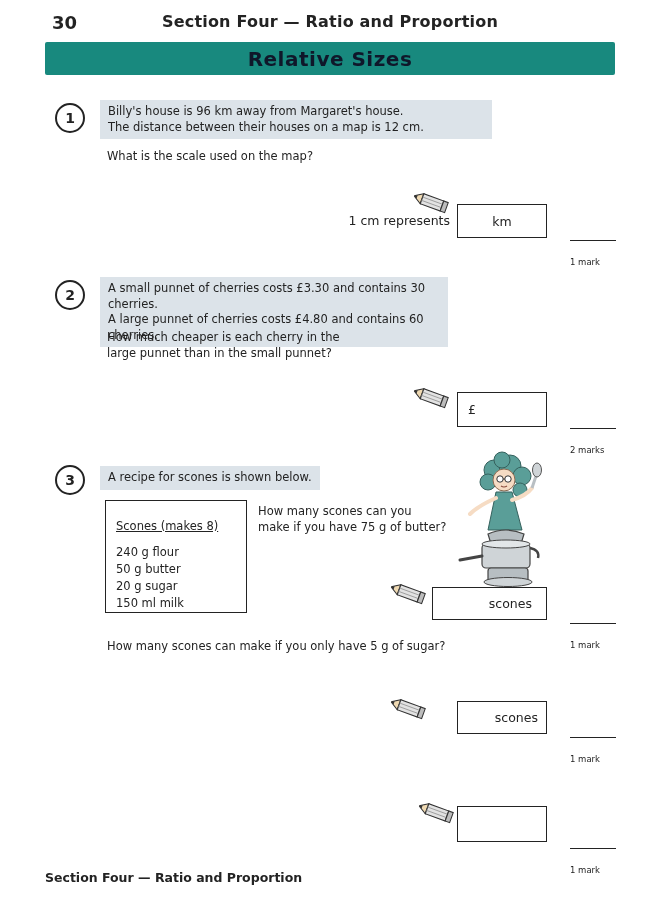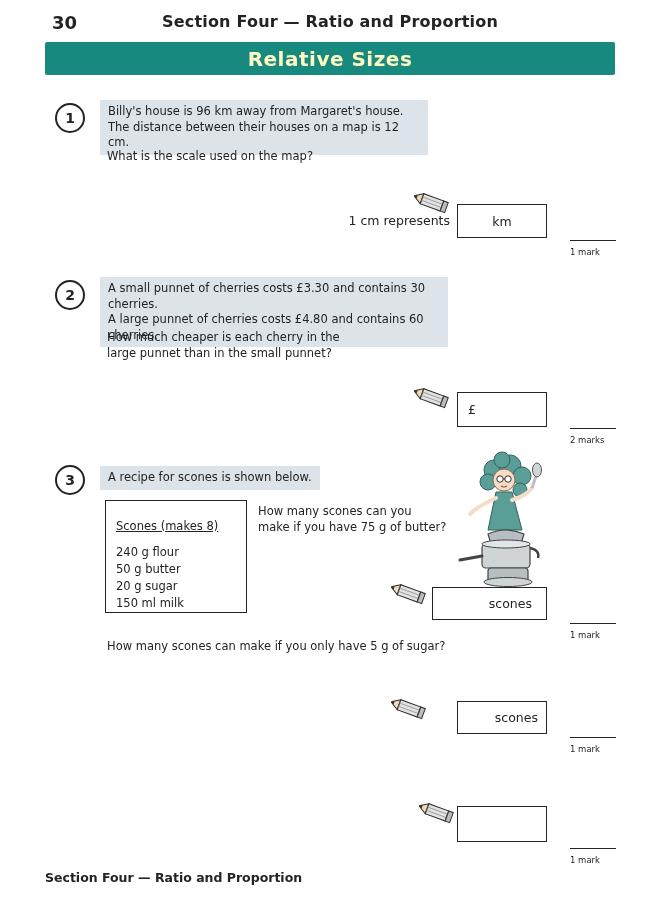--- a/index.html
+++ b/index.html
@@ -9,51 +9,51 @@
     --pot:#c5cbcf;
   }
   *{box-sizing:border-box;margin:0;padding:0;}
   body{background:#fff;font-family:"DejaVu Sans",sans-serif;color:var(--ink);}
   .page{position:relative;width:660px;height:900px;background:#fff;overflow:hidden;}
   .abs{position:absolute;}
   .pagenum{left:52px;top:12px;font-size:18px;font-weight:bold;}
   .header-title{left:0;top:12px;width:660px;text-align:center;font-size:16px;font-weight:bold;letter-spacing:.2px;}
   .banner{left:45px;top:42px;width:570px;height:33px;background:var(--banner);border-radius:2px;
           display:flex;align-items:center;justify-content:center;}
-  .banner span{color:#fef9c3;font-weight:bold;font-size:20px;letter-spacing:.5px;}
+  .banner span{color:#0f172a;font-weight:bold;font-size:20px;letter-spacing:.5px;}
   .qcircle{width:30px;height:30px;border:2px solid var(--ink);border-radius:50%;
            display:flex;align-items:center;justify-content:center;font-size:14px;font-weight:bold;background:#fff;}
   .statement{background:var(--statement_bg);padding:4px 8px;font-size:11.5px;line-height:15.5px;}
   .txt{font-size:11.5px;line-height:16px;}
   .ansbox{border:1.6px solid var(--ink);background:#fff;display:flex;align-items:center;font-size:12.5px;text-align:center;}
   .ansbox.center{justify-content:center;}
   .ansbox.left{justify-content:flex-start;padding-left:10px;}
   .ansbox.right{justify-content:flex-end;padding-right:14px;}
-  .markline{border-top:1.2px solid var(--ink);font-size:8.5px;padding-top:6px;width:46px;}
+  .markline{border-top:1.2px solid var(--ink);font-size:8.5px;padding-top:16px;width:46px;}
   .recipe{border:1.4px solid var(--ink);padding:17px 10px;font-size:11.5px;line-height:17px;background:#fff;}
   .recipe .rtitle{text-decoration:underline;margin-bottom:9px;display:block;}
   .footer{left:45px;top:870px;font-size:12.5px;font-weight:bold;}
   .pencil{width:40px;height:26px;}
   .pencil svg{transform:rotate(20deg);}
 </style>
 </head>
 <body>
 
 <div class="page">
 
   <div class="abs pagenum">30</div>
   <div class="abs header-title">Section Four — Ratio and Proportion</div>
   <div class="abs banner">
     <span>Relative Sizes</span>
   </div>
 
   <div class="abs qcircle" style="left:55px;top:103px;">
     <span>1</span>
   </div>
-  <div class="abs statement" style="left:100px;top:100px;width:328px;">
+  <div class="abs statement" style="left:100px;top:100px;width:392px;">
     <div>Billy's house is 96 km away from Margaret's house.</div>
     <div>The distance between their houses on a map is 12 cm.</div>
   </div>
   <div class="abs txt" style="left:107px;top:148px;">What is the scale used on the map?</div>
 
   <div class="abs pencil" style="left:413px;top:194px;">
     <svg width="36" height="14" viewBox="0 0 34 12">
       <polygon points="0,6 8,1 8,11" fill="#efd9b2" stroke="#333" stroke-width="1"></polygon>
       <polygon points="0,6 3,4.2 3,7.8" fill="#333"></polygon>
       <rect x="8" y="1" width="20" height="10" fill="#e2e2e2" stroke="#333" stroke-width="1"></rect>

